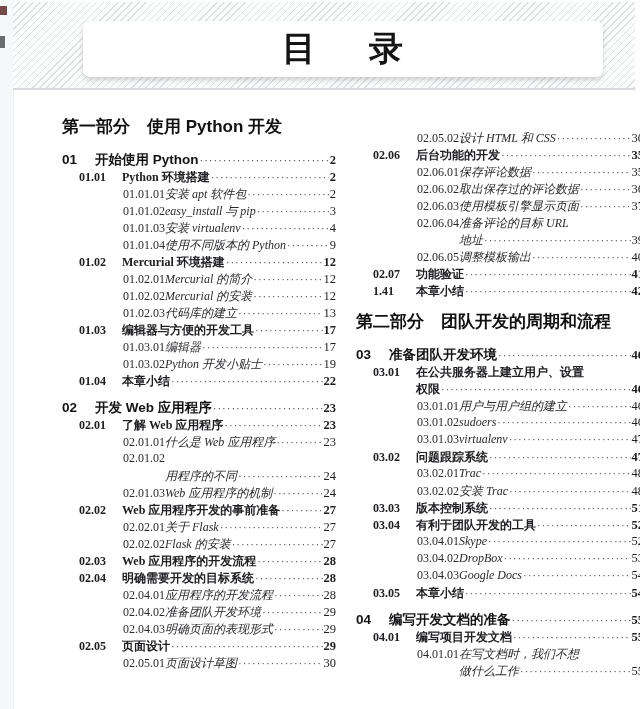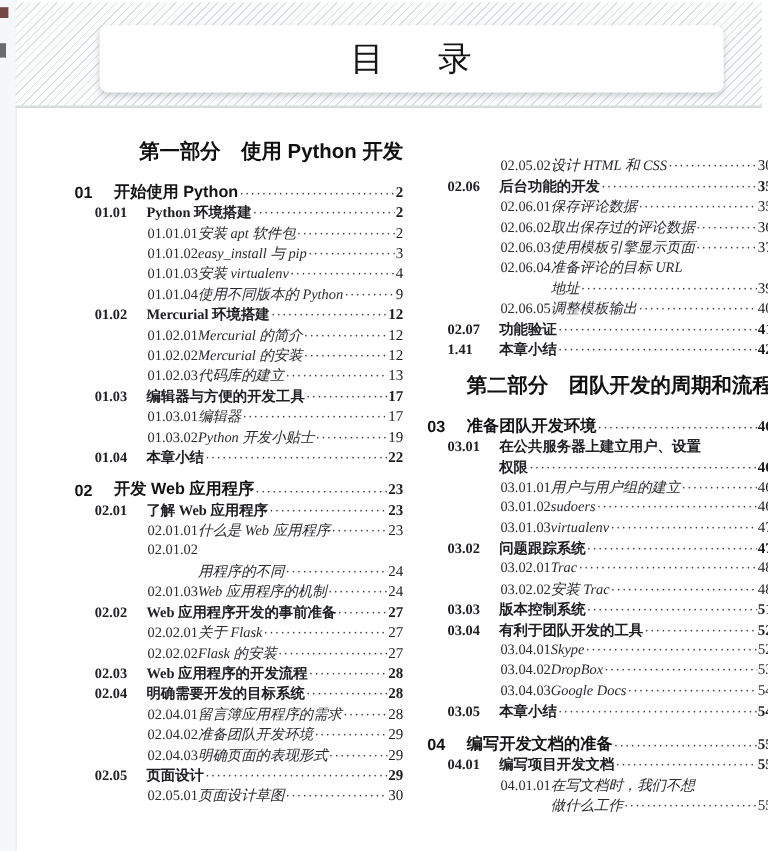--- a/index.html
+++ b/index.html
@@ -22,37 +22,37 @@
     border-bottom:2px solid #d8dbdd;
   }
   .title-box{
     position:absolute;left:70px;top:19px;width:520px;height:56px;
     background:#ffffff;border-radius:7px;
     box-shadow:0 3px 5px rgba(110,115,120,.30);
     display:flex;align-items:center;justify-content:center;
   }
   .page-title{
     font-family:"Liberation Sans","DejaVu Sans",sans-serif;
-    font-weight:normal;font-size:28px;color:#141414;
+    font-weight:bold;font-size:34px;color:#141414;
     white-space:pre;letter-spacing:1px;
   }
   .columns{
     position:absolute;left:62px;top:105px;width:568px;height:600px;
     display:flex;
   }
   .col{width:274px;flex:none;}
   .col-right{margin-left:20px;width:288px;padding-top:25px;box-sizing:border-box;}
   .part-heading{
     font-family:"Liberation Sans","DejaVu Sans",sans-serif;
     font-weight:bold;font-size:17px;color:#101010;
-    text-align:right;margin:10px 0 13px 0;white-space:nowrap;
+    text-align:left;margin:10px 0 13px 0;white-space:nowrap;
   }
   .entry{font-size:12px;}
   .line{display:flex;align-items:baseline;height:17px;white-space:nowrap;}
-  .level1 .line{height:18px;align-items:center;}
+  .level1 .line{height:18px;}
   .level1{margin-top:9px;
     font-family:"Liberation Sans","DejaVu Sans",sans-serif;
     font-weight:bold;font-size:13.5px;color:#131315;}
   .level1 .num{width:33px;}
   .level2{font-weight:bold;color:#202024;}
   .level2 .line{padding-left:17px;}
   .level2 .num{width:43px;font-weight:bold;}
   .level2 .line.cont{padding-left:60px;}
   .level3{font-weight:normal;color:#2a2a2e;}
   .level3 .line{padding-left:44px;}
@@ -277,21 +277,21 @@
         <div class="line">
           <span class="num">02.04</span>
           <span class="txt">明确需要开发的目标系统</span>
           <span class="dots"></span>
           <span class="pg">28</span>
         </div>
       </div>
       <div class="entry level3">
         <div class="line">
           <span class="num">02.04.01</span>
-          <span class="txt">留言簿应用程序的需求</span>
+          <span class="txt">应用程序的开发流程</span>
           <span class="dots"></span>
           <span class="pg">28</span>
         </div>
       </div>
       <div class="entry level3">
         <div class="line">
           <span class="num">02.04.02</span>
           <span class="txt">准备团队开发环境</span>
           <span class="dots"></span>
           <span class="pg">29</span>

